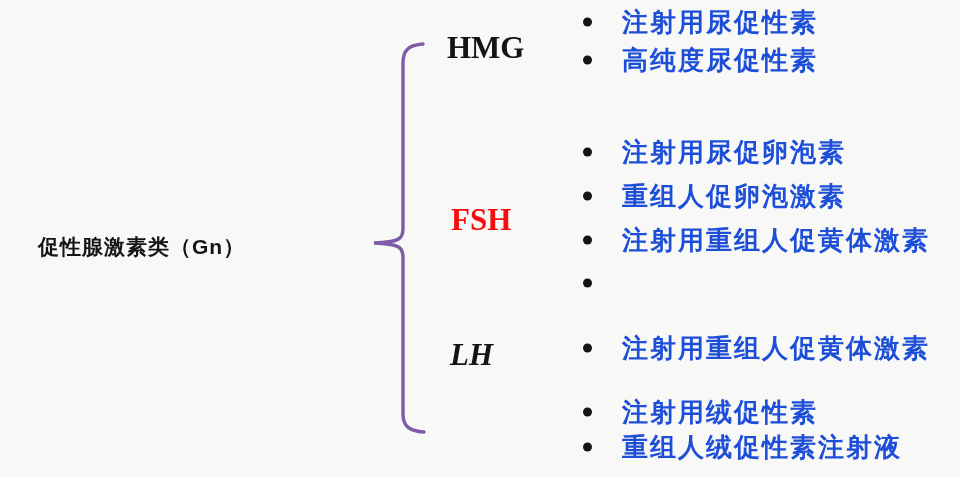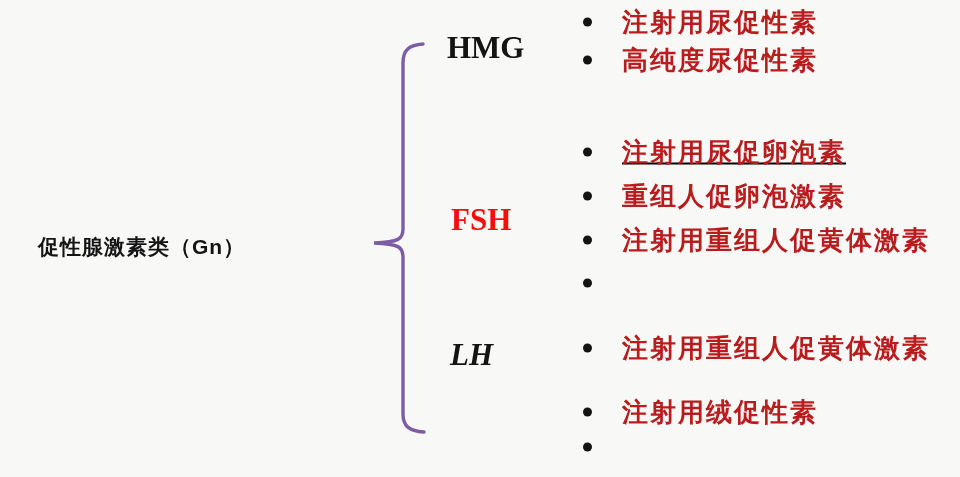--- a/index.html
+++ b/index.html
@@ -53,21 +53,21 @@
     width: 9px;
     height: 9px;
     border-radius: 50%;
     background: #141414;
     margin-right: 30px;
     flex: 0 0 auto;
   }
   .item-text {
     font-size: 26px;
     font-weight: bold;
-    color: #b91c1c;
+    color: #1d4ed8;
     letter-spacing: 2px;
     text-align: right;
   }
 </style>
 </head>
 <body>
 
 <div class="canvas">
 
   <div class="root-label">促性腺激素类（Gn）</div>
@@ -91,21 +91,21 @@
 
   <div class="item" style="top:22px;">
     <span class="dot"></span>
     <span class="item-text">注射用尿促性素</span>
   </div>
   <div class="item" style="top:60px;">
     <span class="dot"></span>
     <span class="item-text">高纯度尿促性素</span>
   </div>
 
-  <div class="item" style="top:152px;text-decoration:underline;">
+  <div class="item" style="top:152px;">
     <span class="dot"></span>
     <span class="item-text">注射用尿促卵泡素</span>
   </div>
   <div class="item" style="top:196px;">
     <span class="dot"></span>
     <span class="item-text">重组人促卵泡激素</span>
   </div>
   <div class="item" style="top:240px;">
     <span class="dot"></span>
     <span class="item-text">注射用重组人促黄体激素</span>
@@ -118,15 +118,16 @@
     <span class="dot"></span>
     <span class="item-text">注射用重组人促黄体激素</span>
   </div>
 
   <div class="item" style="top:412px;">
     <span class="dot"></span>
     <span class="item-text">注射用绒促性素</span>
   </div>
   <div class="item" style="top:447px;">
     <span class="dot"></span>
+    <span class="item-text">重组人绒促性素注射液</span>
   </div>
 
 </div>
 
 </body></html>

